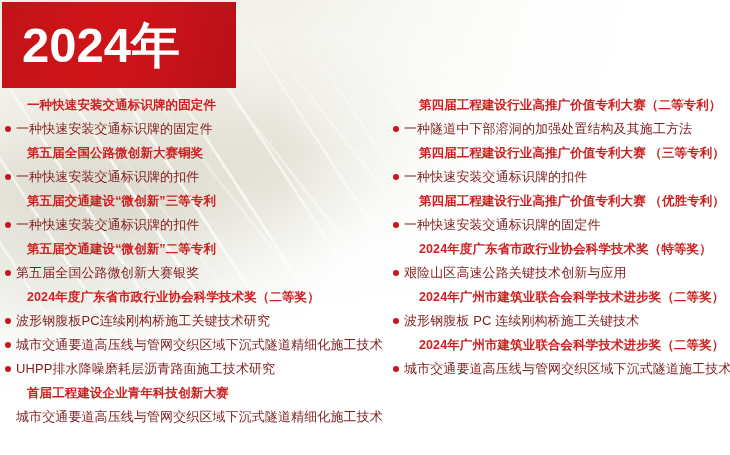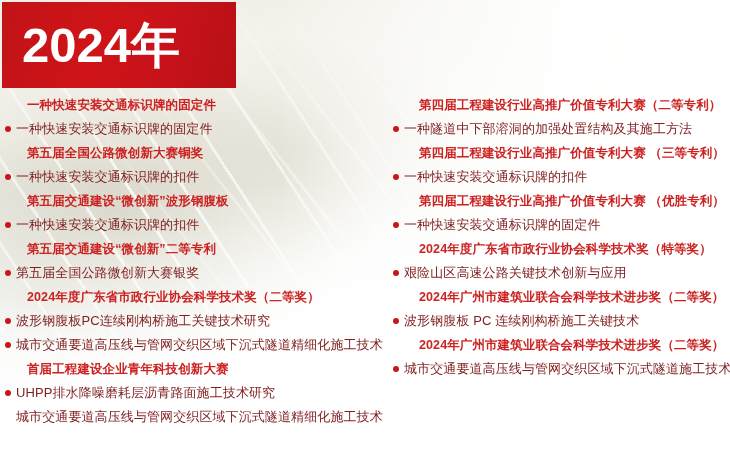--- a/index.html
+++ b/index.html
@@ -167,21 +167,21 @@
         <span class="award-title">第五届全国公路微创新大赛铜奖</span>
       </div>
       <div class="row">
         <div class="bullet-slot">
           <span class="bullet-dot"></span>
         </div>
         <span class="entry-text">一种快速安装交通标识牌的扣件</span>
       </div>
       <div class="row">
         <div class="bullet-slot"></div>
-        <span class="award-title">第五届交通建设“微创新”波形钢腹板</span>
+        <span class="award-title">第五届交通建设“微创新”三等专利</span>
       </div>
       <div class="row">
         <div class="bullet-slot">
           <span class="bullet-dot"></span>
         </div>
         <span class="entry-text">一种快速安装交通标识牌的扣件</span>
       </div>
       <div class="row">
         <div class="bullet-slot"></div>
         <span class="award-title">第五届交通建设“微创新”二等专利</span>
@@ -202,28 +202,28 @@
         </div>
         <span class="entry-text">波形钢腹板PC连续刚构桥施工关键技术研究</span>
       </div>
       <div class="row">
         <div class="bullet-slot">
           <span class="bullet-dot"></span>
         </div>
         <span class="entry-text">城市交通要道高压线与管网交织区域下沉式隧道精细化施工技术</span>
       </div>
       <div class="row">
+        <div class="bullet-slot">
+          <span class="bullet-dot"></span>
+        </div>
+        <span class="entry-text">UHPP排水降噪磨耗层沥青路面施工技术研究</span>
+      </div>
+      <div class="row">
         <div class="bullet-slot"></div>
         <span class="award-title">首届工程建设企业青年科技创新大赛</span>
-      </div>
-      <div class="row">
-        <div class="bullet-slot">
-          <span class="bullet-dot"></span>
-        </div>
-        <span class="entry-text">UHPP排水降噪磨耗层沥青路面施工技术研究</span>
       </div>
       <div class="row">
         <div class="bullet-slot"></div>
         <span class="entry-text">城市交通要道高压线与管网交织区域下沉式隧道精细化施工技术</span>
       </div>
     </div>
   <div class="col col-right" id="col-right">
       <div class="row">
         <div class="bullet-slot"></div>
         <span class="award-title">第四届工程建设行业高推广价值专利大赛（二等专利）</span>

